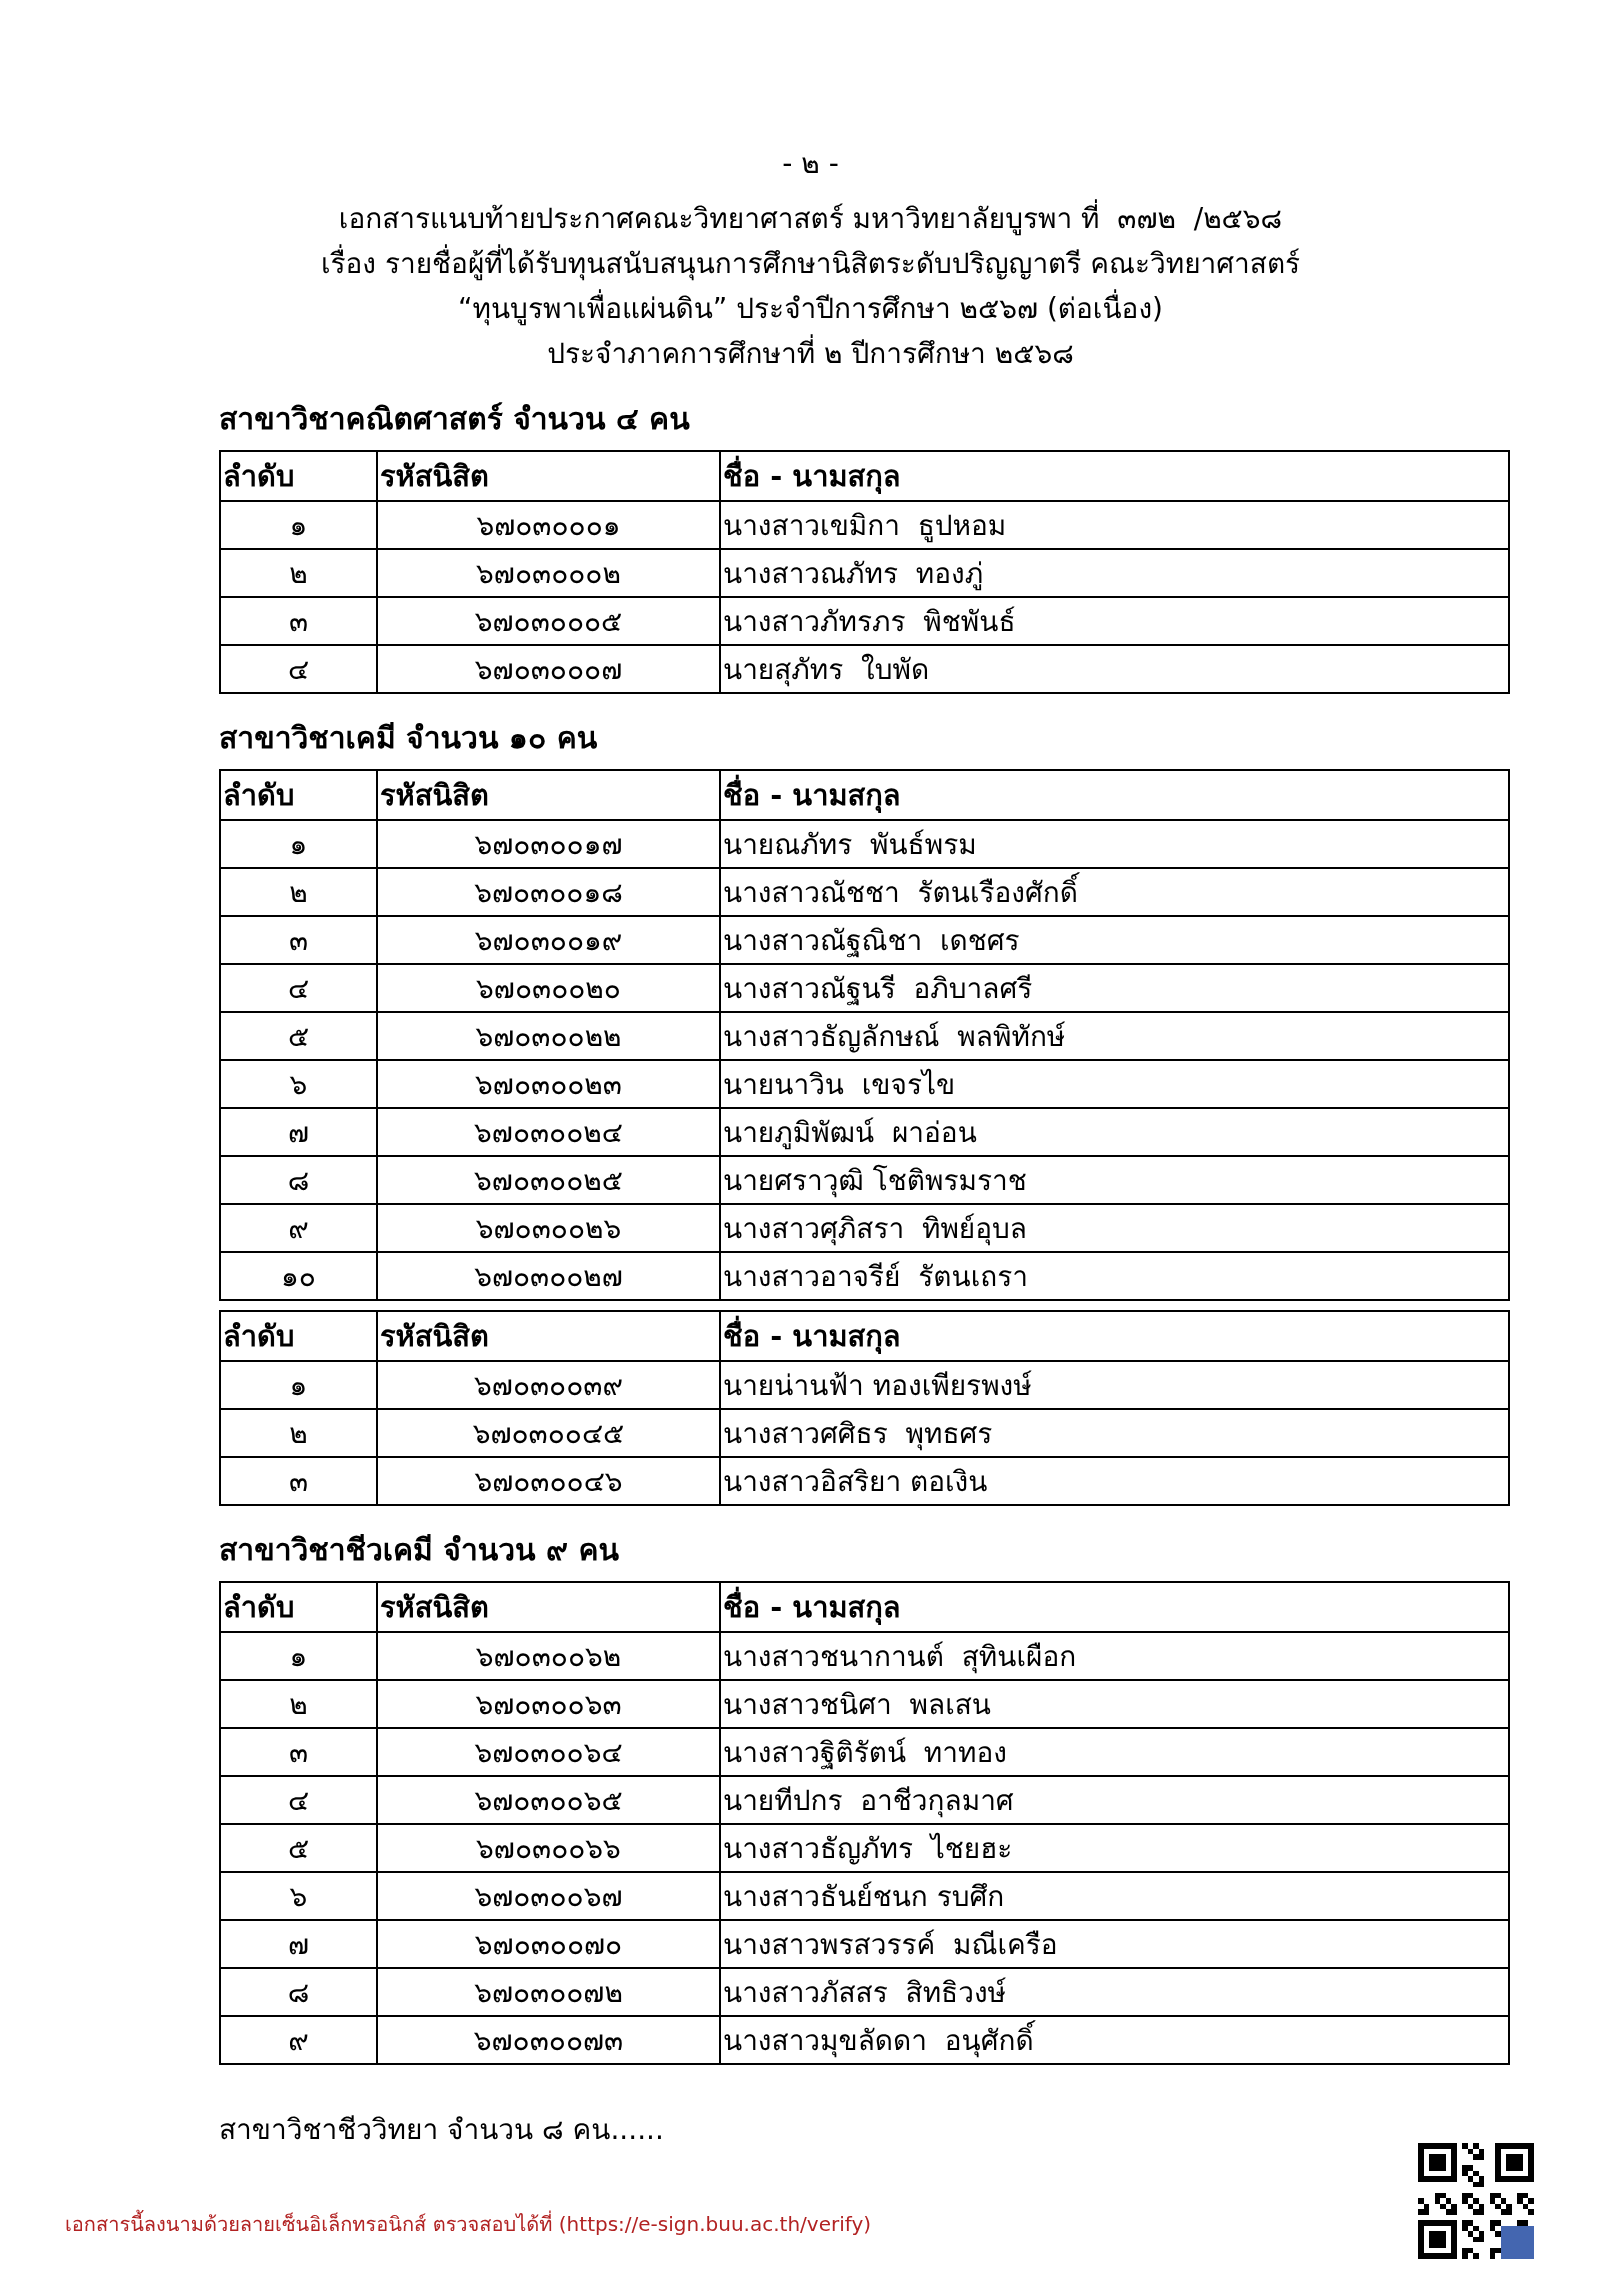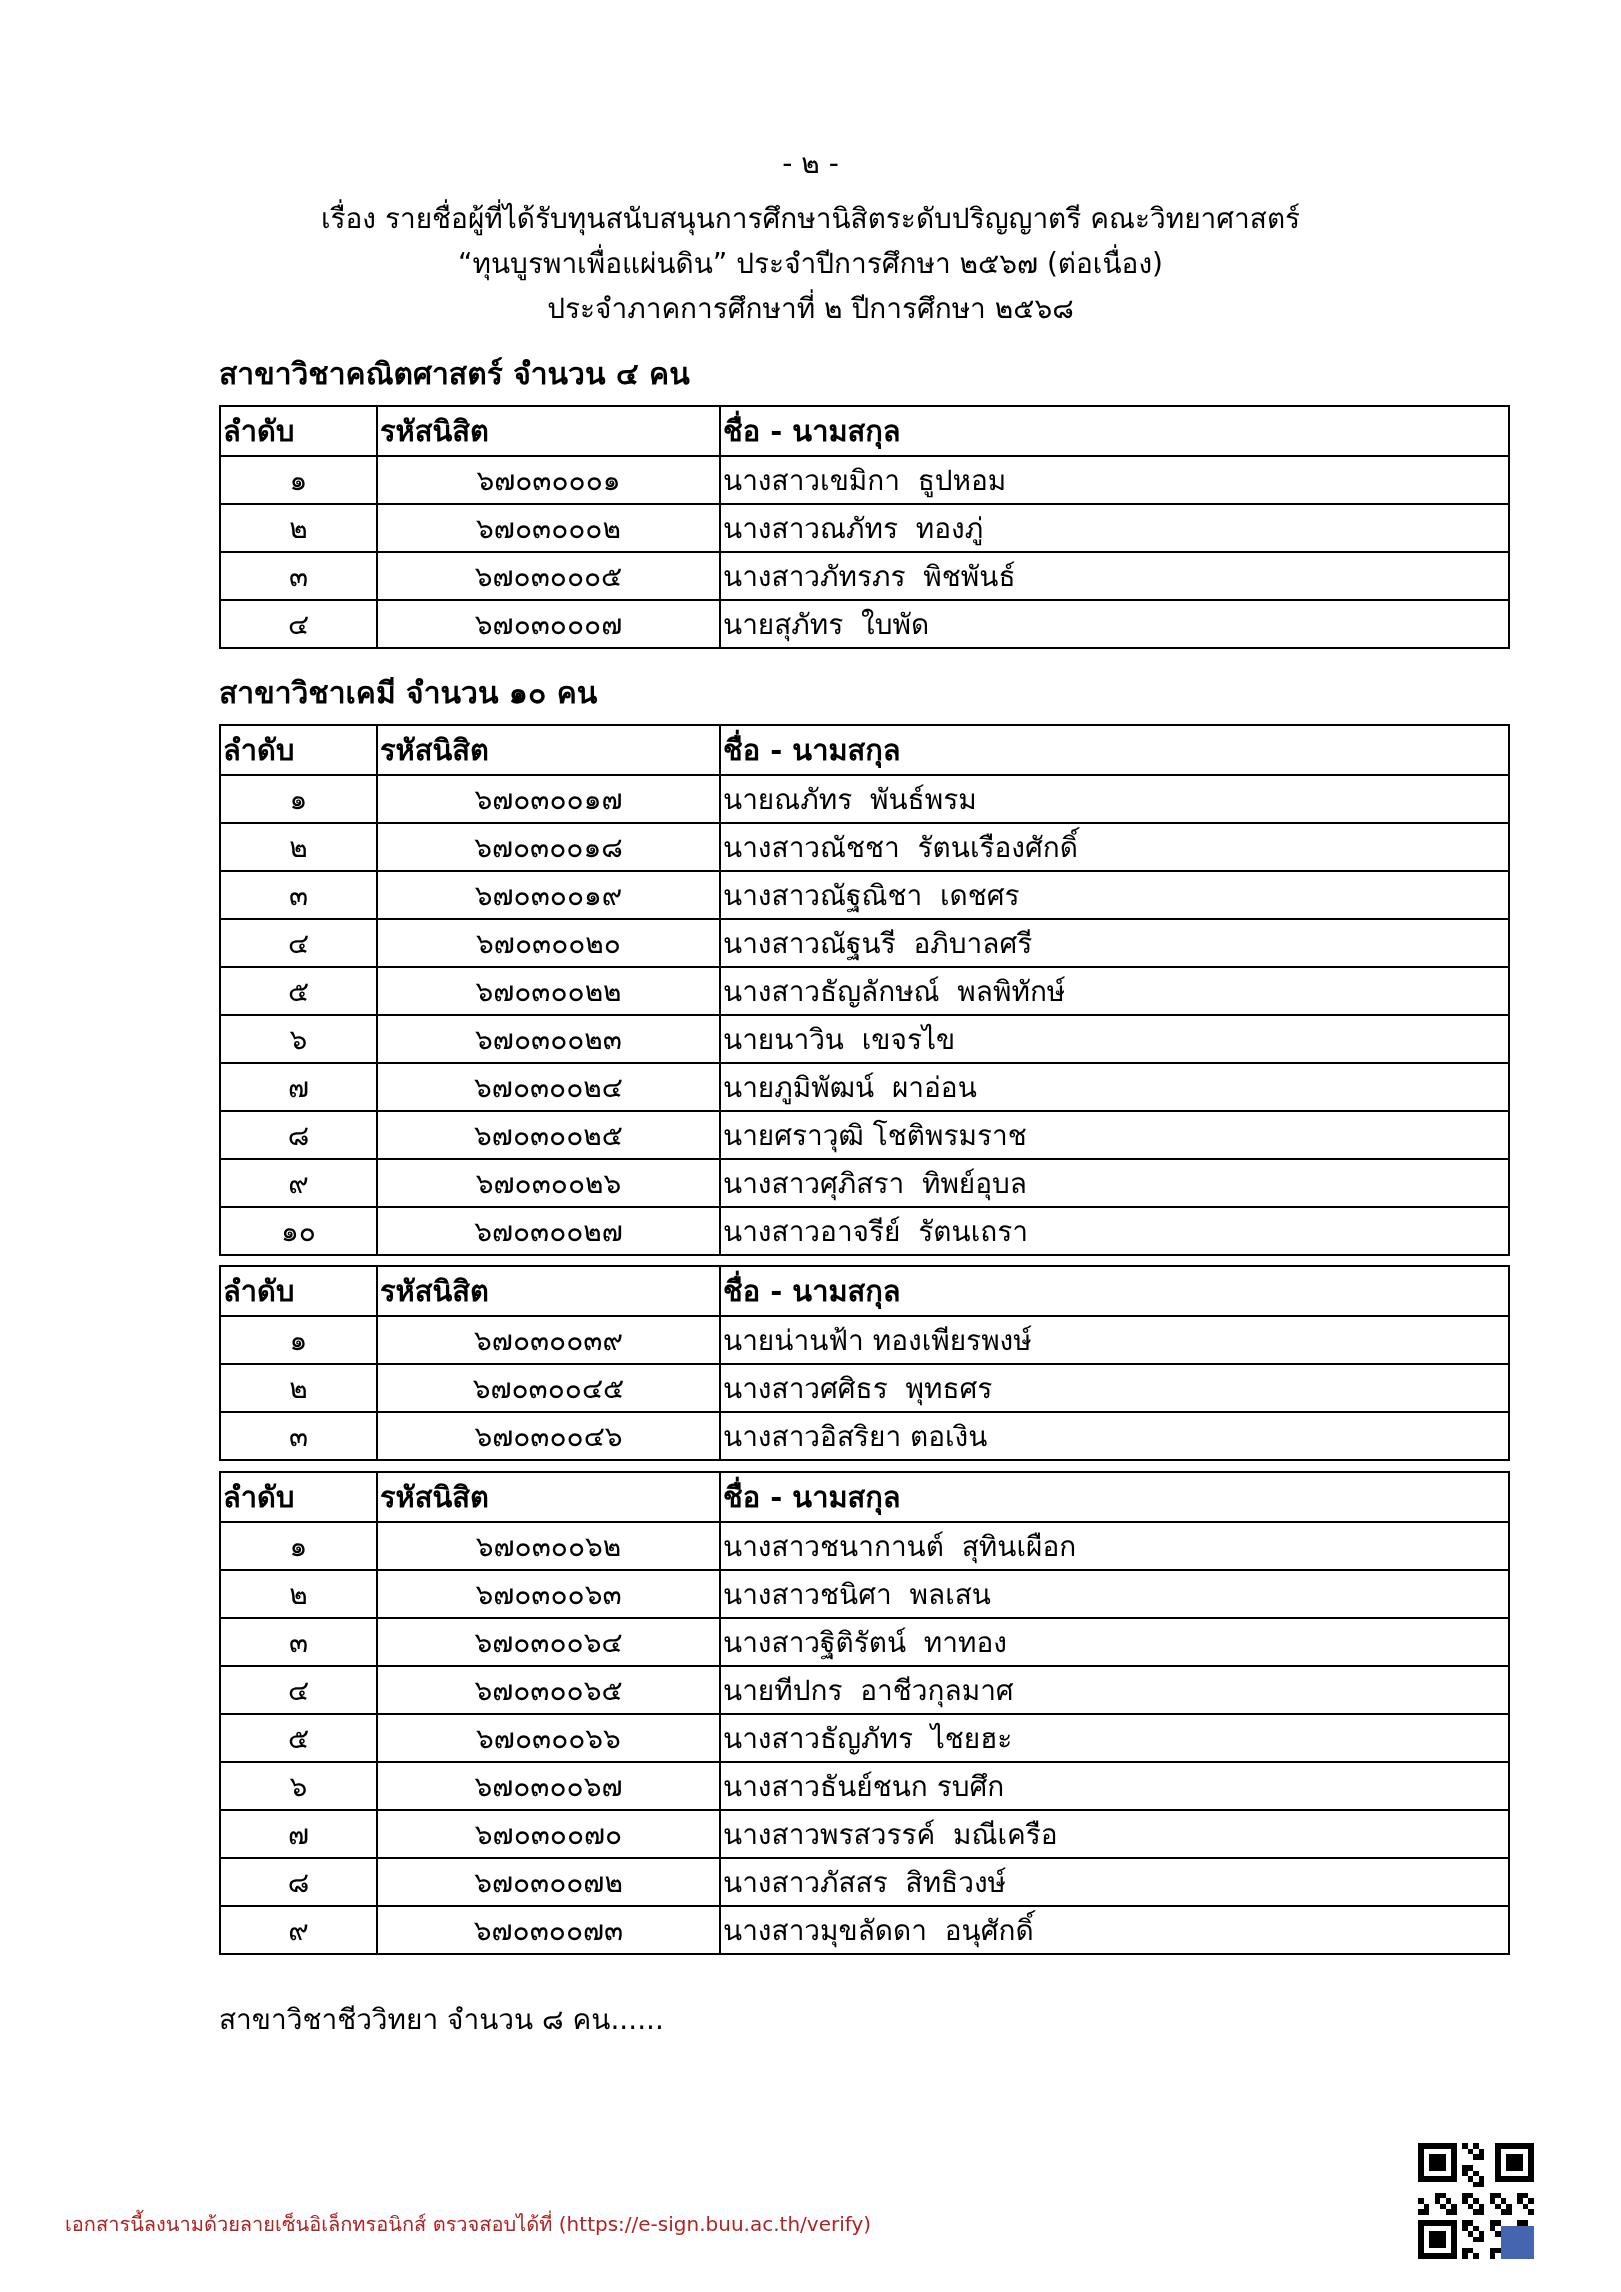--- a/index.html
+++ b/index.html
@@ -89,20 +89,21 @@
   }
 </style>
 </head>
 <body>
 
 <div class="page">
 
   <div class="page-number">- ๒ -</div>
 
   <div class="doc-header">
+    <div class="hline">เอกสารแนบท้ายประกาศคณะวิทยาศาสตร์ มหาวิทยาลัยบูรพา ที่  ๓๗๒  /๒๕๖๘</div>
     <div class="hline">เรื่อง รายชื่อผู้ที่ได้รับทุนสนับสนุนการศึกษานิสิตระดับปริญญาตรี คณะวิทยาศาสตร์</div>
     <div class="hline">“ทุนบูรพาเพื่อแผ่นดิน” ประจำปีการศึกษา ๒๕๖๗ (ต่อเนื่อง)</div>
     <div class="hline">ประจำภาคการศึกษาที่ ๒ ปีการศึกษา ๒๕๖๘</div>
   </div>
 
   <div class="content">
 
     <section>
       <div class="sec-title">สาขาวิชาคณิตศาสตร์ จำนวน ๔ คน</div>
       <table class="tbl">
@@ -241,20 +242,21 @@
             <tr>
               <td class="cell-no">๓</td>
               <td class="cell-sid">๖๗๐๓๐๐๔๖</td>
               <td class="cell-name">นางสาวอิสริยา ตอเงิน</td>
             </tr>
           </tbody>
       </table>
     </section>
 
     <section>
+      <div class="sec-title">สาขาวิชาชีวเคมี จำนวน ๙ คน</div>
       <table class="tbl">
         <colgroup>
             <col class="c1">
             <col class="c2">
             <col class="c3">
           </colgroup>
         <thead>
             <tr>
           <th>ลำดับ</th>
           <th>รหัสนิสิต</th>

